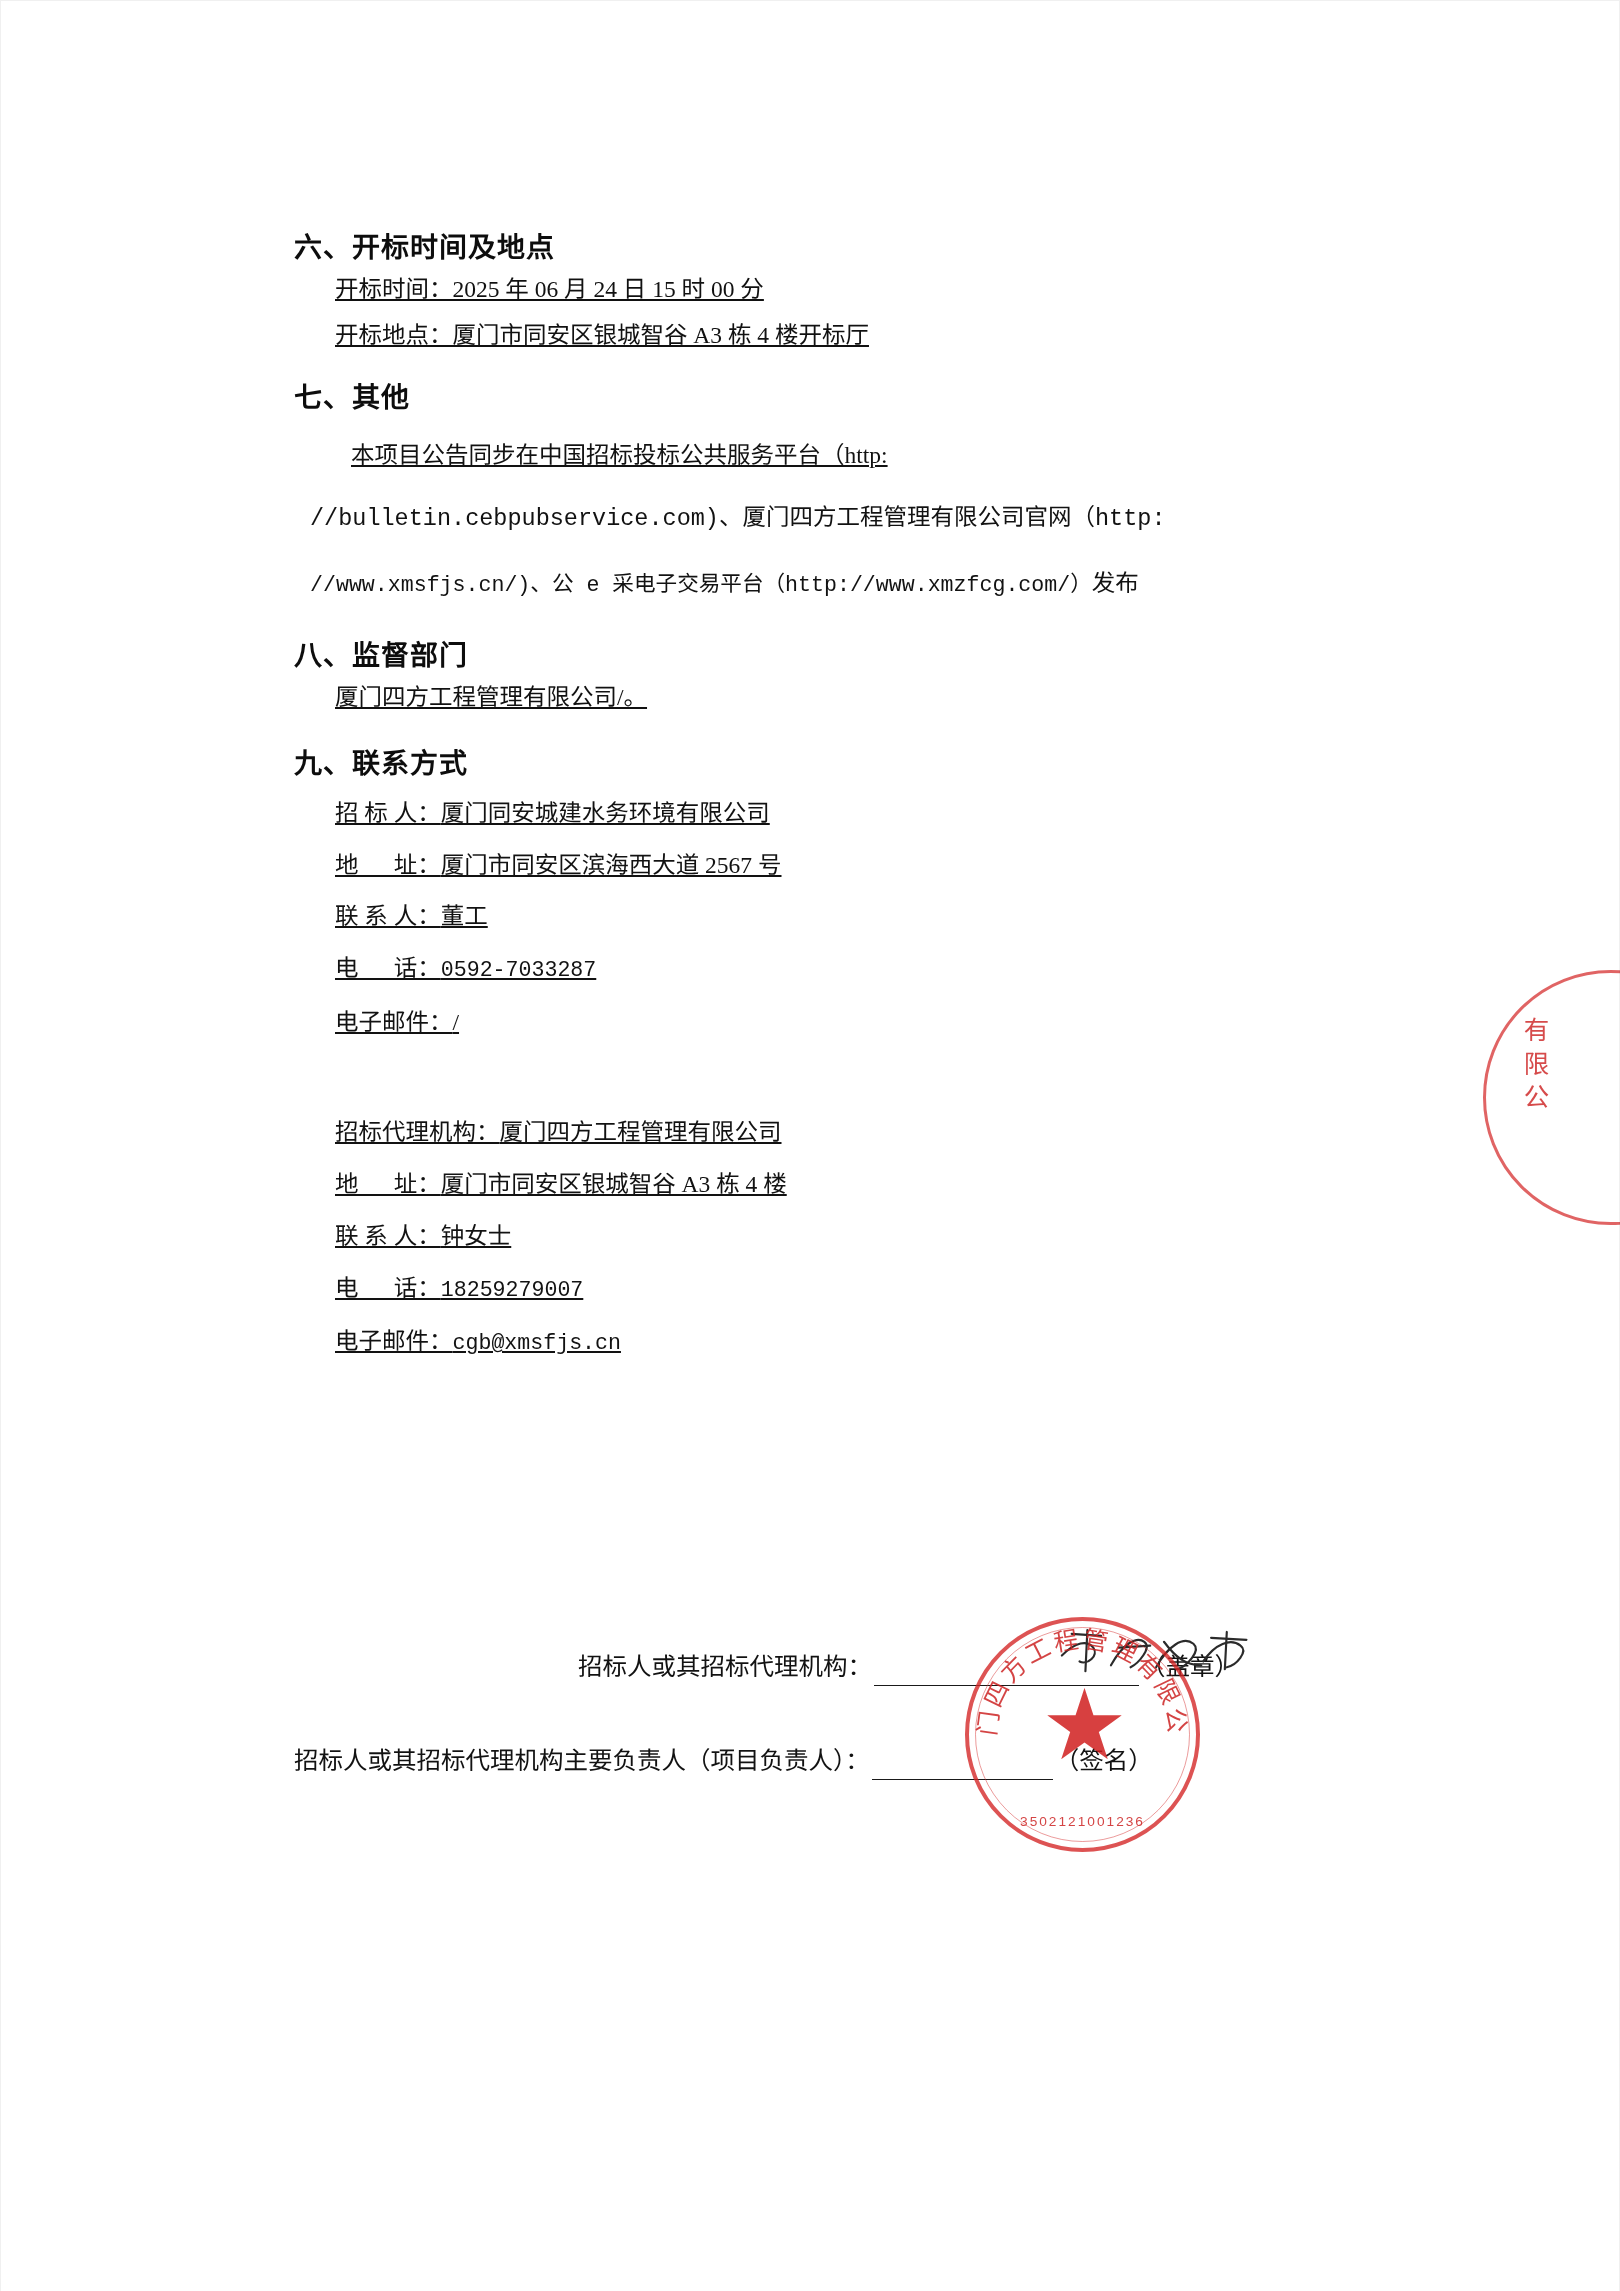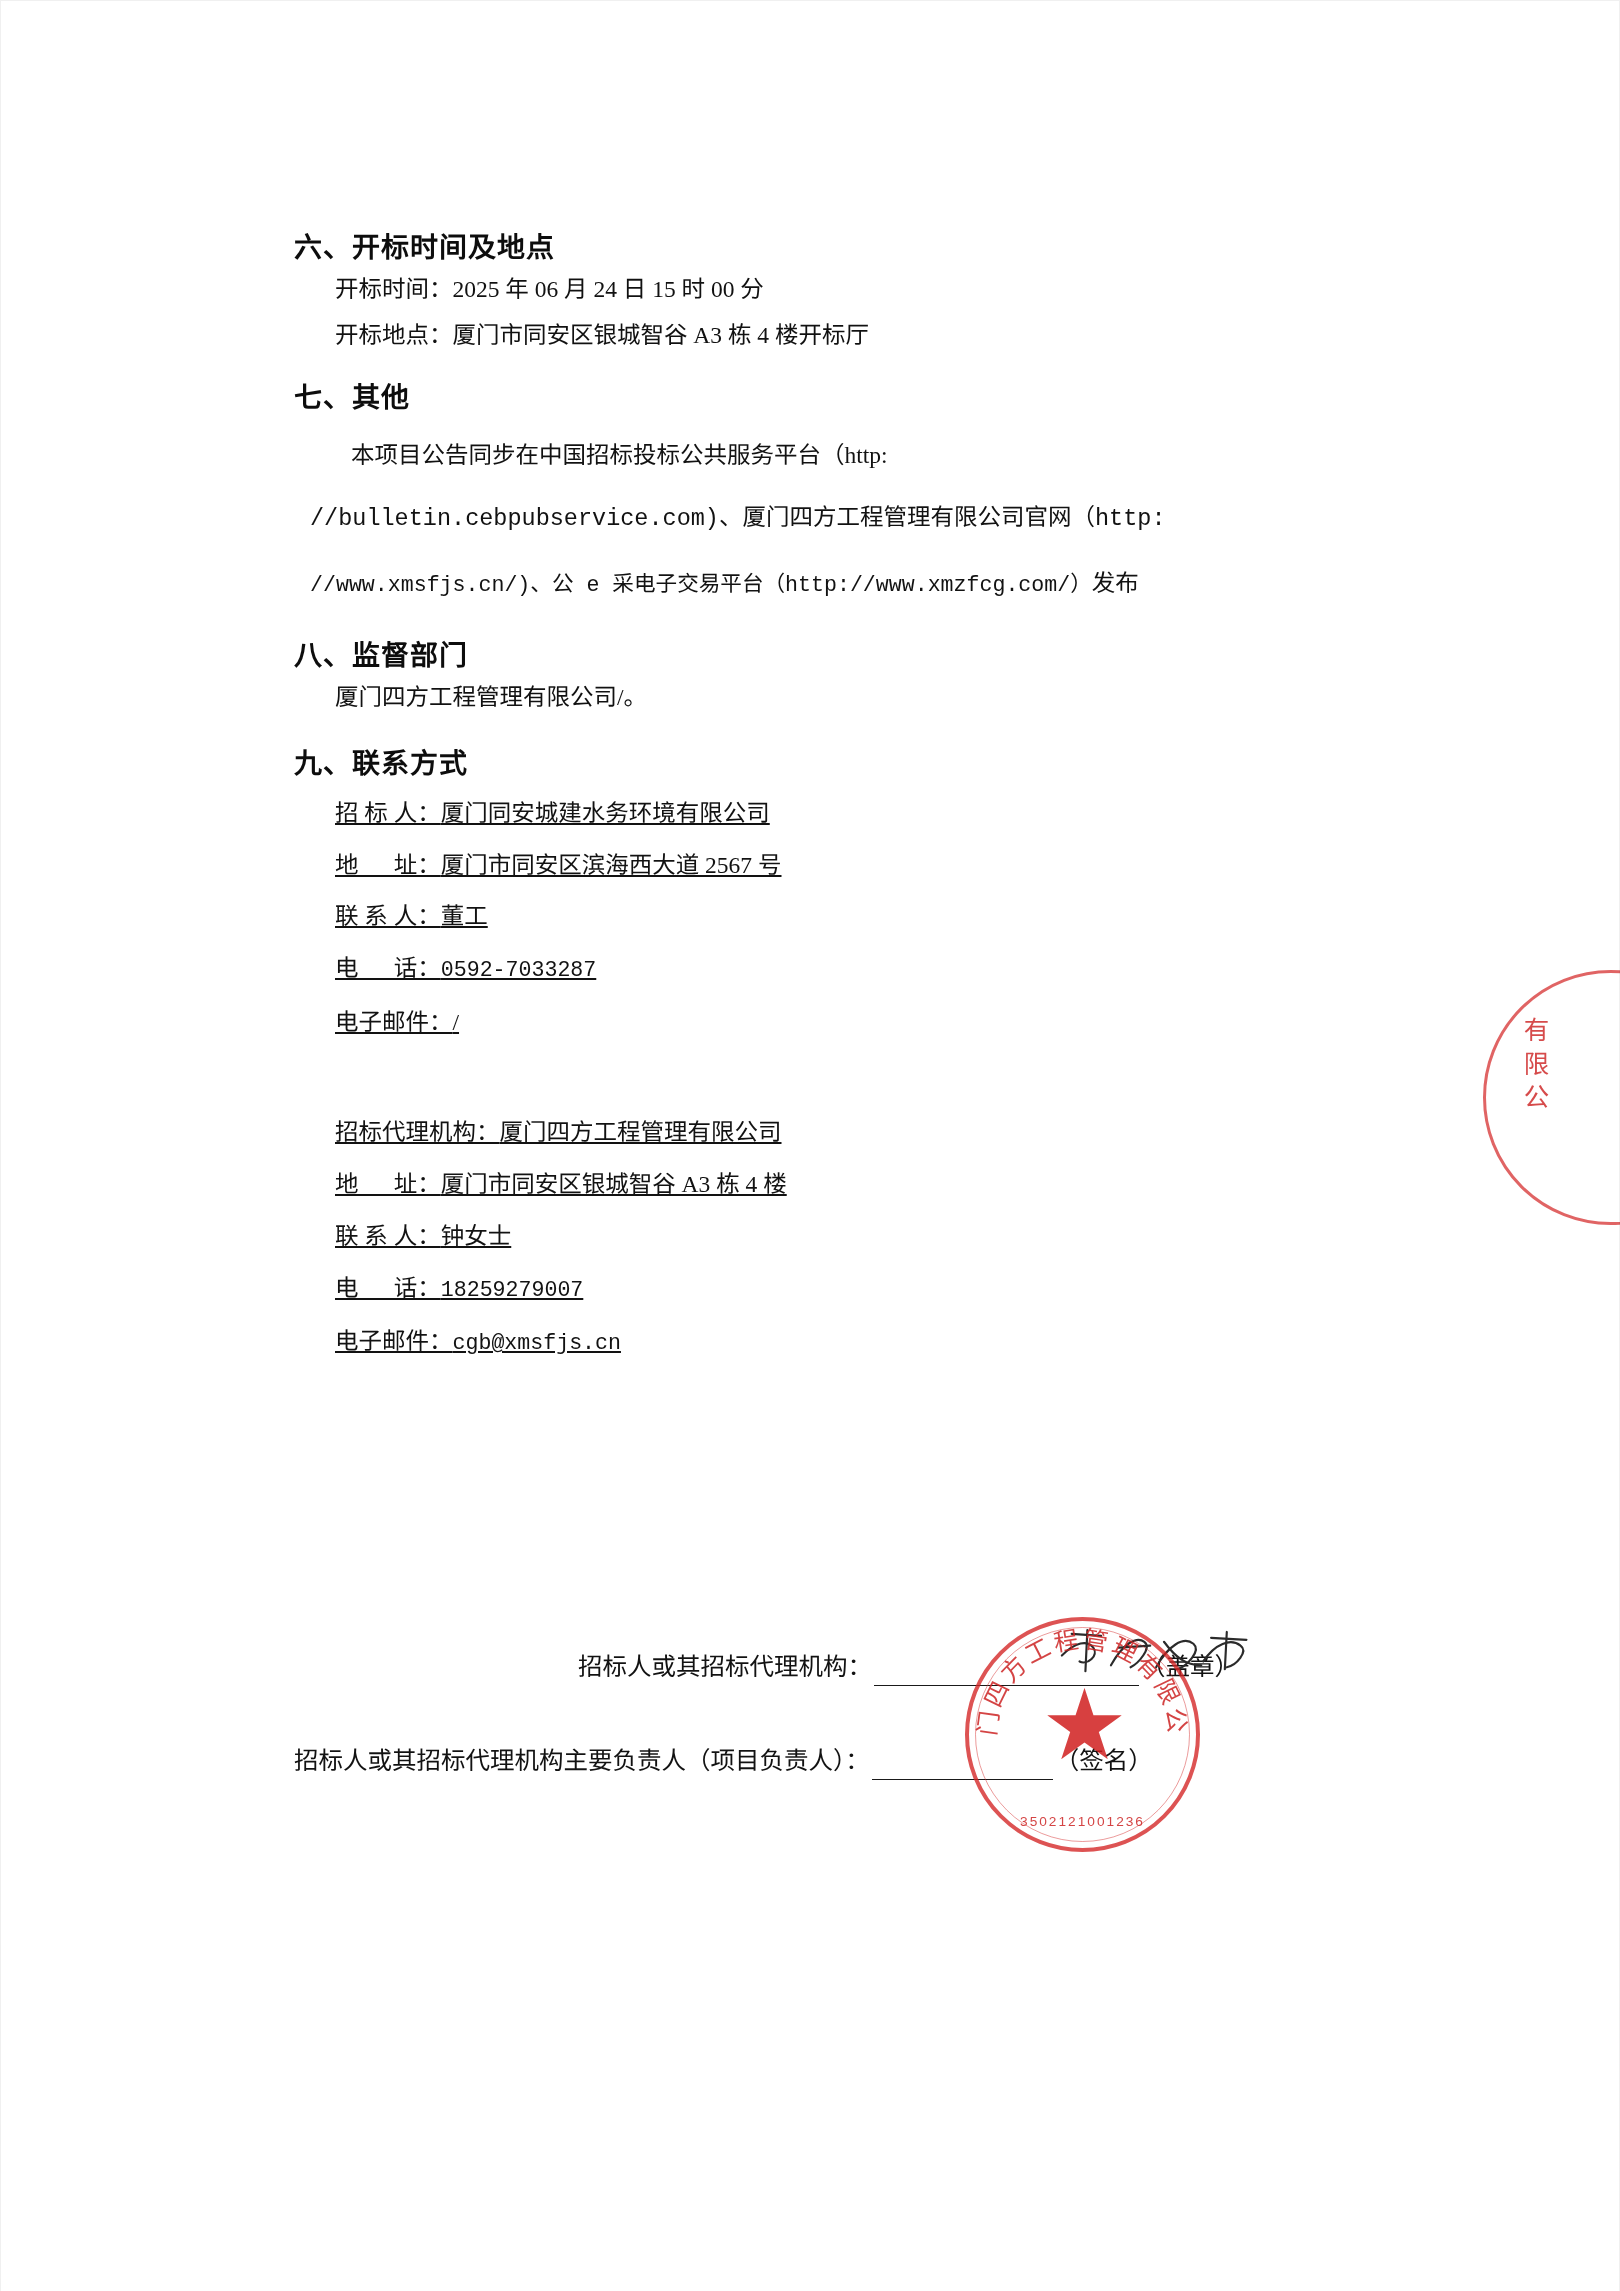--- a/index.html
+++ b/index.html
@@ -33,21 +33,21 @@
   }
   .sec {
     margin-bottom: 21.6px;
   }
   .line {
     font-size: 23.5px;
     line-height: 1.55;
     margin: 0 0 9.8px 0;
     color: #111;
   }
-  .indent1 { padding-left: 41px; }
+  .indent1 { padding-left: 41px; text-decoration: underline; }
   .indent0 { padding-left: 0; }
   .mono {
     font-family: "Liberation Mono", "DejaVu Sans Mono", monospace;
     font-size: 21.6px;
     letter-spacing: 0px;
   }
   .wide-line {
     font-size: 23.5px;
     line-height: 2.05;
     margin: 16px;

